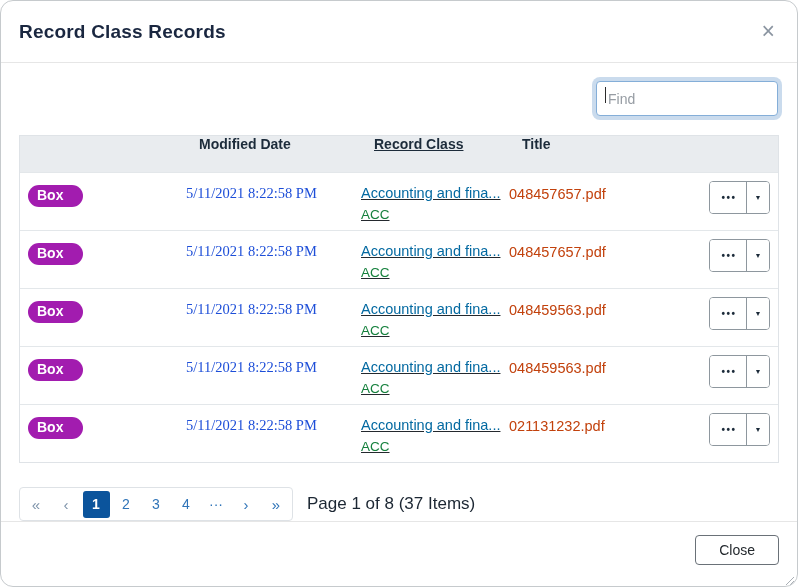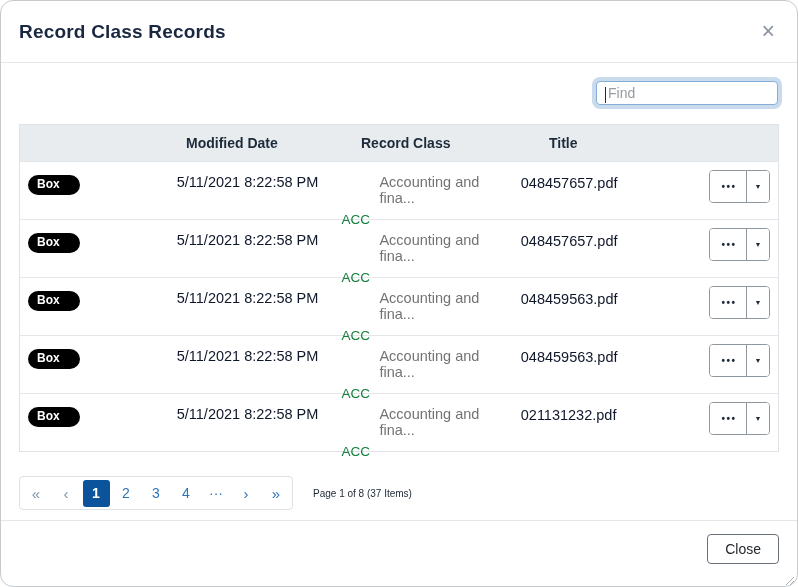--- a/index.html
+++ b/index.html
@@ -15,63 +15,63 @@
   }
   
   .dlg-header{flex:0 0 auto;height:62px;display:flex;align-items:center;justify-content:space-between;
     padding:0 22px 0 18px;border-bottom:1px solid #e6e6e6;}
   .dlg-title{font-size:19px;font-weight:700;color:#1a2740;letter-spacing:.2px;}
   .x-btn{background:none;border:none;padding:0;font-size:23px;line-height:1;color:#8b95a1;cursor:pointer;font-family:inherit;}
   
   .dlg-body{flex:1 1 auto;padding:0 18px;}
   .search-row{display:flex;justify-content:flex-end;margin-top:18px;}
   .input-wrap{position:relative;margin-right:1px;}
-  .find{width:182px;height:24px;border:1px solid #84aed8;border-radius:4px;
+  .find{width:182px;height:35px;border:1px solid #84aed8;border-radius:4px;
     box-shadow:0 0 0 4px rgba(158,190,223,.55);padding:0 8px 0 11px;font-size:14px;color:#333;
     outline:none;font-family:inherit;}
   .find::placeholder{color:#969ca3;}
   .caret-bar{position:absolute;left:9px;top:6px;width:1px;height:16px;background:#2b2b2b;}
   
   .table{margin-top:19px;border:1px solid #dfe3e7;}
-  .thead{display:flex;align-items:center;height:36px;background:#e9ecef;}
+  .thead{display:flex;align-items:flex-start;height:36px;background:#e9ecef;padding-left:13px;}
   .th{font-size:14px;font-weight:700;color:#1c2b3a;}
   .trow{display:flex;align-items:flex-start;height:58px;padding-top:12px;border-top:1px solid #e3e7ea;background:#fff;}
   .c-badge{width:166px;padding-left:8px;}
   .c-date{width:175px;}
-  .c-class{width:148px;}
-  .c-title{width:200px;margin-left:40px;}
+  .c-class{width:148px;text-decoration:underline;}
+  .c-title{width:200px;}
   .c-actions{flex:1;display:flex;justify-content:flex-end;padding-right:8px;}
-  .badge{display:inline-block;background:#000000;color:#fff;font-size:12px;font-weight:700;
+  .badge{display:inline-block;background:#a21caf;color:#fff;font-size:14px;font-weight:700;
     padding:3px 20px 4px 9px;border-radius:11px;line-height:1.1;}
-  .date-txt{font-size:14.5px;color:#0f172a;}
-  .rc-main{font-size:14.5px;color:#737373;margin-left:38px;}
+  .date-txt{font-size:14.5px;color:#1d4ed8;font-family:Liberation Serif, serif;}
+  .rc-main{font-size:14.5px;color:#0369a1;}
   .rc-sub{font-size:13.5px;color:#15803d;margin-top:6px;}
-  .doc-link{font-size:14.5px;color:#0f172a;text-decoration:none;cursor:pointer;}
+  .doc-link{font-size:14.5px;color:#c2410c;text-decoration:none;cursor:pointer;}
   .btn-group{display:inline-flex;border:1px solid #8e979e;border-radius:4px;overflow:hidden;
     height:33px;background:#fff;margin-top:-4px;}
   .btn-more{width:37px;border:none;border-right:1px solid #8e979e;background:#fff;color:#1c2b3a;
     cursor:pointer;display:flex;align-items:center;justify-content:center;padding:0;}
   .dots{font-size:10px;font-weight:700;letter-spacing:1.5px;line-height:1;margin-left:2px;}
   .btn-caret{width:22px;border:none;background:#fff;color:#1c2b3a;cursor:pointer;
     display:flex;align-items:center;justify-content:center;padding:0;}
   .caret-glyph{font-size:7px;line-height:1;}
   
   .pager-row{display:flex;align-items:center;margin-top:24px;}
   .pager{display:inline-flex;border:1px solid #dee2e6;border-radius:4px;padding:1px;background:#fff;}
   .pg{width:27px;height:27px;margin:1.5px;border:none;background:transparent;border-radius:3px;
     font-size:14px;color:#2f74b8;display:flex;align-items:center;justify-content:center;
     cursor:pointer;padding:0;font-family:inherit;}
   .pg.nav{font-size:15px;}
   .pg.disabled{color:#7e93aa;}
   .pg.active{background:#0b549c;color:#fff;font-weight:700;}
-  .pg-info{margin-left:20px;font-size:10px;color:#1c2733;}
+  .pg-info{margin-left:14px;font-size:17px;color:#1c2733;}
   
   .dlg-footer{flex:0 0 auto;height:66px;border-top:1px solid #e6e6e6;display:flex;
     justify-content:flex-end;align-items:flex-start;padding:13px 18px 0 18px;}
-  .close-btn{height:30px;padding:0 17px;background:#fff;border:1px solid #6a7178;border-radius:4px;
+  .close-btn{height:30px;padding:0 23px;background:#fff;border:1px solid #6a7178;border-radius:4px;
     font-size:14px;color:#24292e;cursor:pointer;font-family:inherit;}
   .resize-grip{position:absolute;right:2px;bottom:2px;width:12px;height:12px;cursor:nwse-resize;}
 </style>
 </head>
 <body>
 
 <div class="dialog">
 
   <div class="dlg-header">
     <div class="dlg-title">Record Class Records</div>

